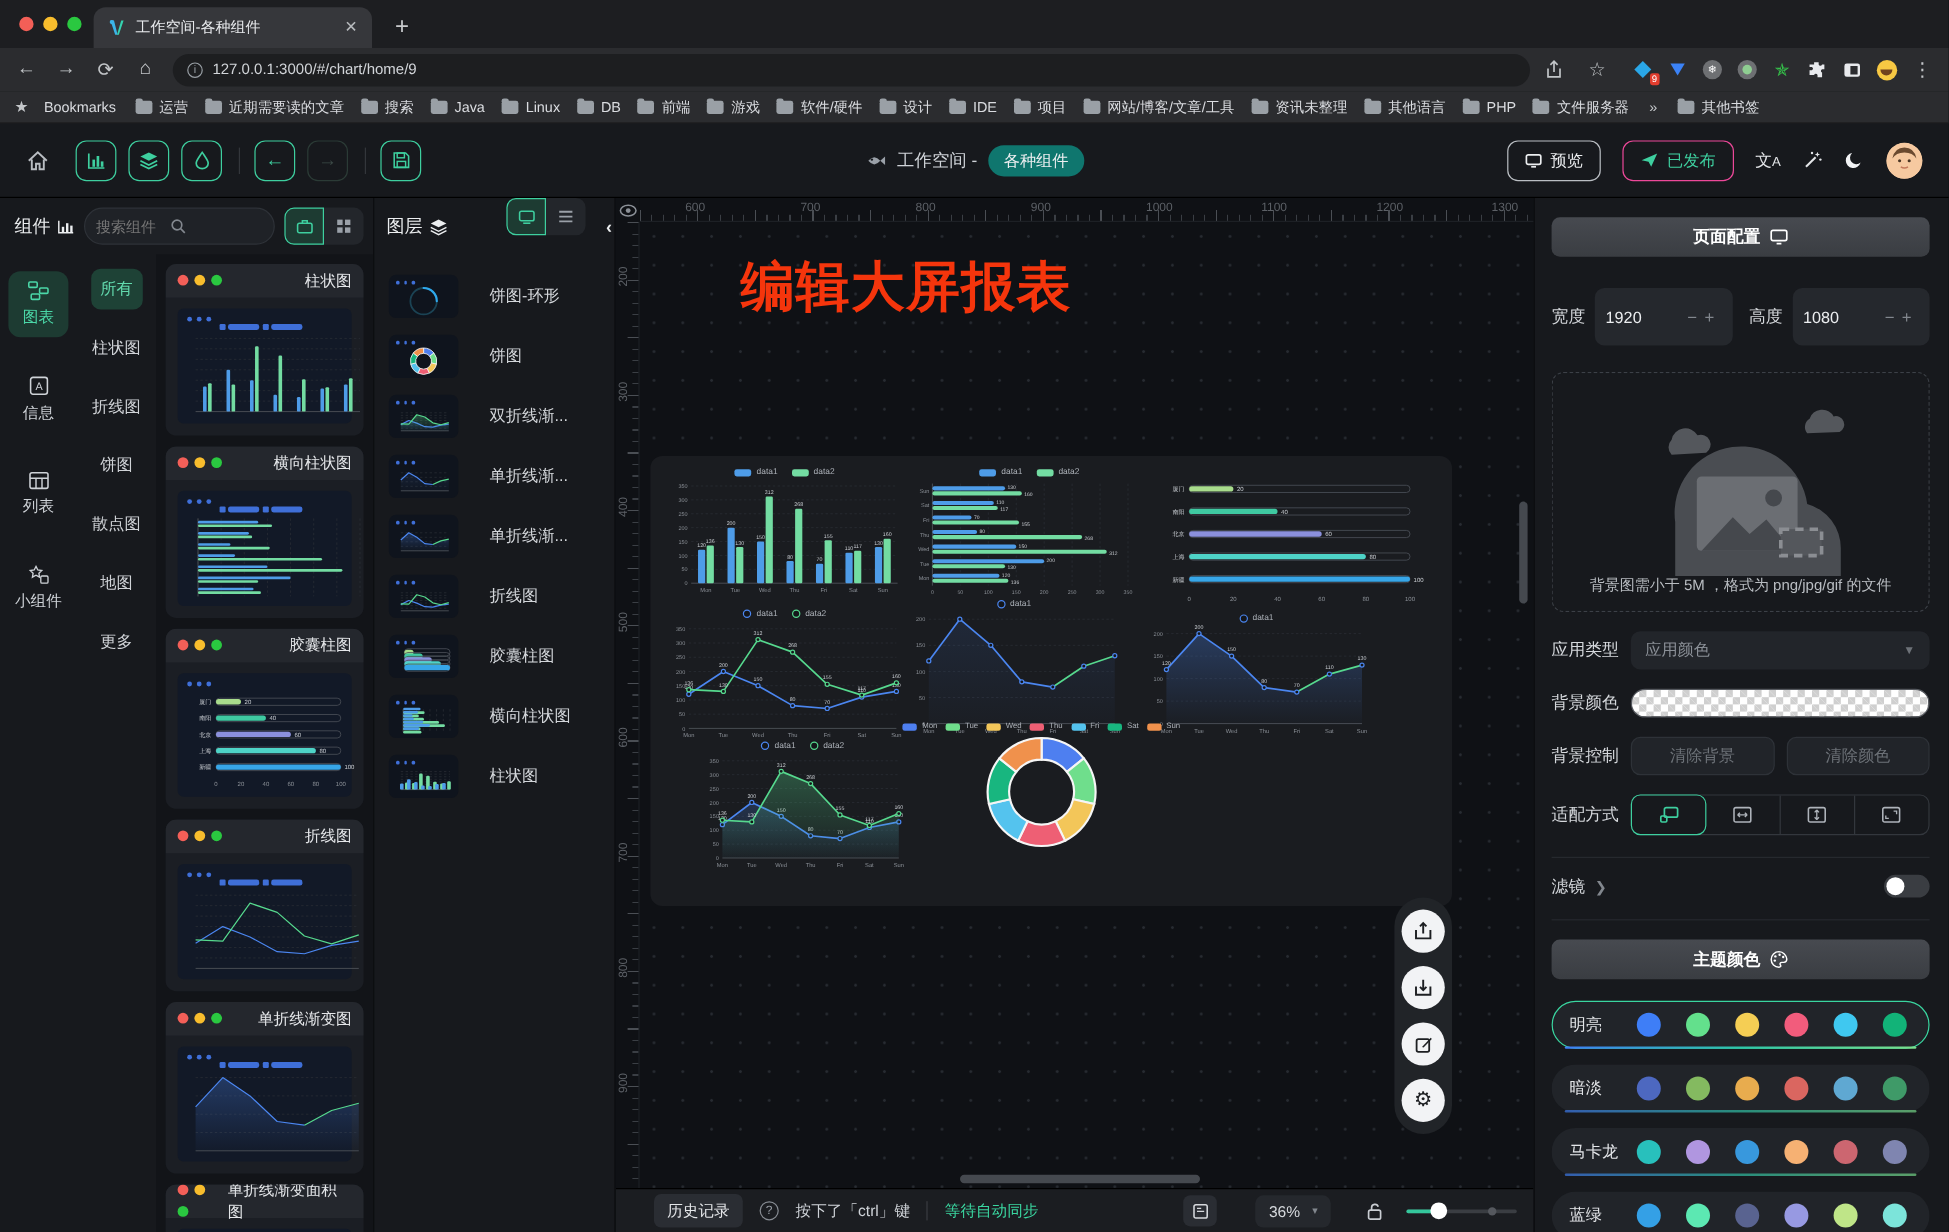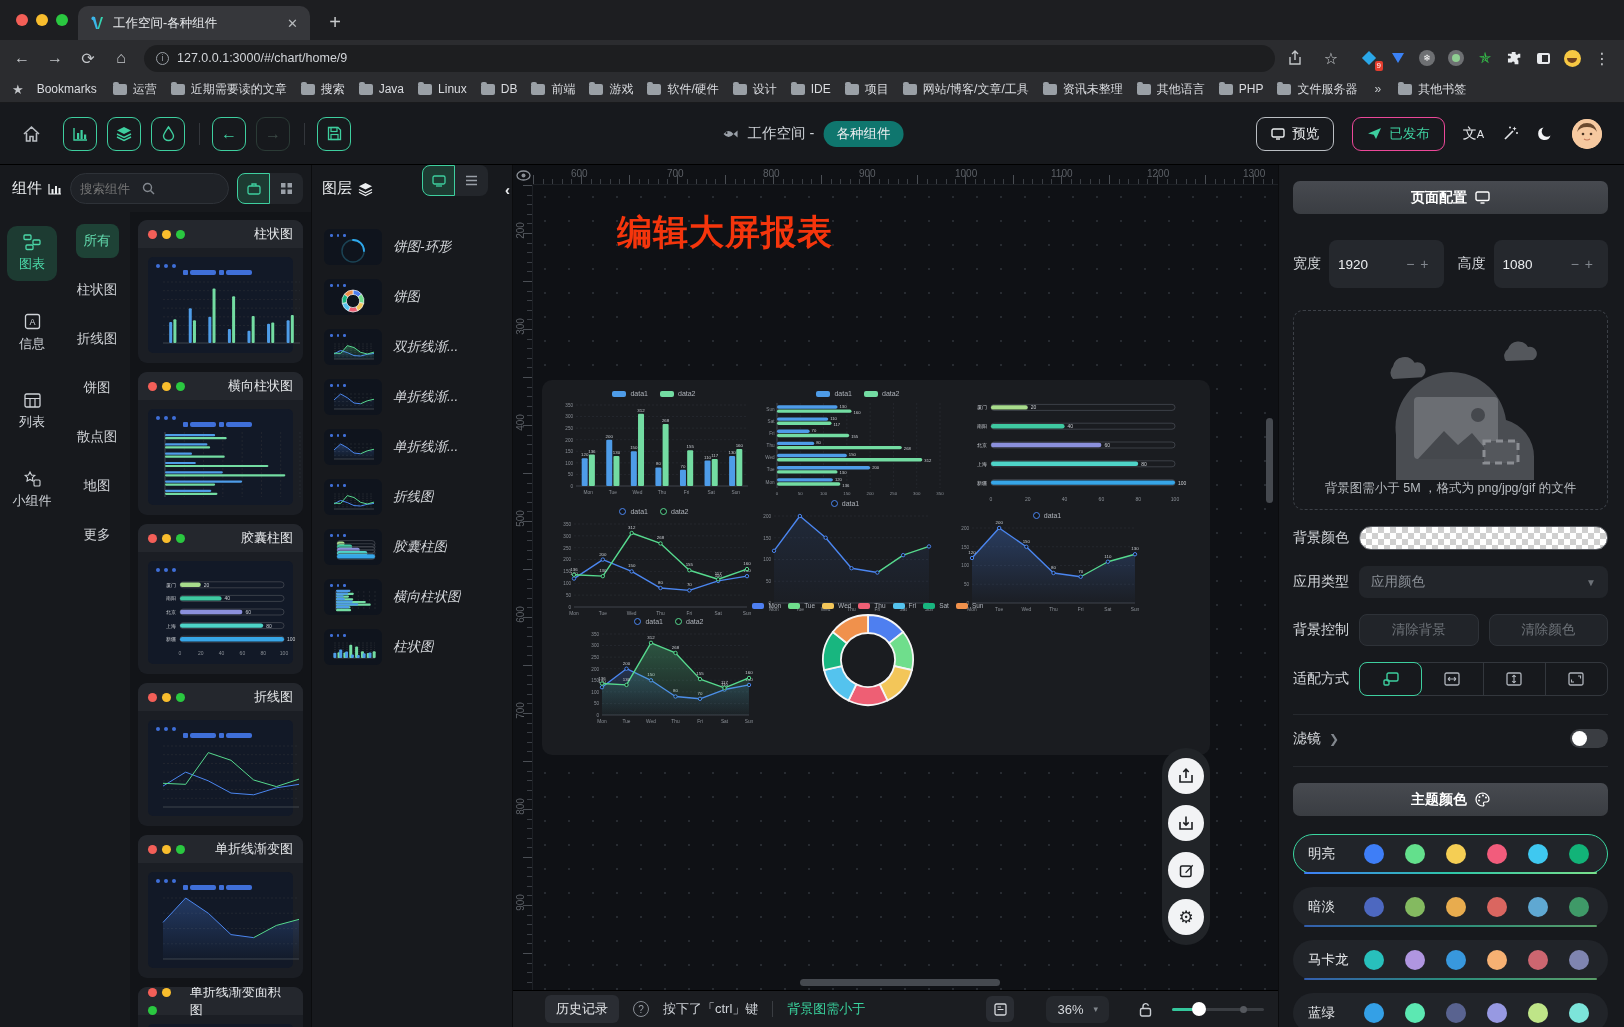--- a/index.html
+++ b/index.html
@@ -93,21 +93,21 @@
   .mini-leg i{width:26px;height:5px;border-radius:2px;background:#3f6fd8;position:relative;}
   .mini-leg i:before{content:"";position:absolute;left:-7px;top:0;width:5px;height:5px;border-radius:1px;background:#3f6fd8;}
 
   
   .layers-panel{width:201px;background:#17191d;border-right:1px solid #0b0c0e;position:relative;display:flex;flex-direction:column;}
   .ly-head{height:47px;display:flex;padding:0 10px;gap:10px;}
   .ly-title{font-size:15px;color:#eceef0;display:flex;align-items:center;gap:6px;}
   .ly-tgl{display:flex;margin-left:auto;margin-right:14px;}
   .collapse{position:absolute;right:2px;top:16px;color:#eceef0;font-size:15px;font-weight:bold;}
   .ly-list{flex:1;padding:10px 8px;overflow:hidden;}
-  .ly-item{display:flex;align-items:center;gap:11px;padding:7px 4px;font-style:italic;}
+  .ly-item{display:flex;align-items:center;gap:26px;padding:7px 4px;}
   .ly-thumb{width:58px;height:36px;background:#0f141d;border-radius:6px;padding:3px 2px 2px;flex:0 0 auto;}
   .ly-thumb .bdots i{width:2.5px;height:2.5px;}
   .ly-label{font-size:13.5px;color:#d3d6da;white-space:nowrap;overflow:hidden;}
 
   
   .center-col{flex:1;display:flex;flex-direction:column;min-width:0;}
   .canvas{flex:1;position:relative;background:#0f1115;overflow:hidden;}
   .grid-area{position:absolute;left:20px;top:20px;right:0;bottom:0;
     background-image:radial-gradient(circle,#272b31 1px,transparent 1.3px);background-size:24px 24px;}
   .h-ruler{position:absolute;left:20px;top:0;right:0;height:20px;background:#0f1115;border-bottom:1px solid #1d2025;}
@@ -116,21 +116,21 @@
   .h-ruler:after{content:"";position:absolute;bottom:0;left:0;right:0;height:9px;
     background:repeating-linear-gradient(90deg,#4a4e54 0 1px,transparent 1px 48px);}
   .v-ruler{position:absolute;left:0;top:20px;width:20px;bottom:0;background:#0f1115;border-right:1px solid #1d2025;}
   .v-ruler:before{content:"";position:absolute;right:0;top:0;bottom:0;width:5px;
     background:repeating-linear-gradient(180deg,#3a3e44 0 1px,transparent 1px 9.6px);}
   .v-ruler:after{content:"";position:absolute;right:0;top:0;bottom:0;width:9px;
     background:repeating-linear-gradient(180deg,#4a4e54 0 1px,transparent 1px 48px);}
   .rnum{position:absolute;font-size:10px;color:#5c6066;}
   .v-ruler .rnum{transform:rotate(-90deg);transform-origin:center;left:-1px;}
   .eye-corner{position:absolute;left:0;top:0;width:20px;height:20px;display:flex;align-items:center;justify-content:center;color:#8b9097;background:#0f1115;z-index:3;}
-  .big-title{position:absolute;left:104px;top:44px;font-size:35px;font-weight:bold;color:#f5350c;letter-spacing:1px;z-index:2;}
+  .big-title{position:absolute;left:104px;top:44px;font-size:45px;font-weight:bold;color:#f5350c;letter-spacing:1px;z-index:2;}
   .dash{position:absolute;left:29px;top:215px;width:668px;height:375px;background:#1a1c20;border-radius:10px;z-index:1;}
   .cell{position:absolute;display:flex;flex-direction:column;align-items:center;}
   .leg-row{display:flex;gap:12px;align-items:center;margin-bottom:3px;}
   .leg-it{display:flex;align-items:center;gap:4px;font-size:7px;color:#aeb3ba;}
   .leg-pill{width:14px;height:6px;border-radius:2px;}
   .leg-dot{width:7px;height:7px;border-radius:50%;border:1.5px solid;background:#14161a;}
   .donut-leg{display:flex;gap:7px;align-items:center;margin-bottom:4px;}
   .donut-leg .leg-it{font-size:6.5px;}
   .donut-leg .leg-pill{width:12px;height:6px;}
   .float-btns{position:absolute;right:68px;top:583px;background:#212428;border-radius:24px;padding:10px 6px;
@@ -1486,21 +1486,21 @@
       </div>
       <div class="hscroll"></div>
       <div class="vscroll"></div>
     </div>
 
     <div class="bottombar">
       <span class="chip">历史记录</span>
       <span class="qmark">?</span>
       <span class="keyhint">按下了「ctrl」键</span>
       <span class="bb-div"></span>
-      <span class="sync">背景图需小于</span>
+      <span class="sync">等待自动同步</span>
       <span class="note-chip">
           <svg width="13" height="13" viewBox="0 0 13 13">
             <rect x="1" y="1" width="11" height="11" rx="1.5" stroke="#d5d8dc" stroke-width="1.3" fill="none"></rect>
             <path d="M3.5 4 H7 M3.5 6.5 H9.5" stroke="#d5d8dc" stroke-width="1.2"></path>
           </svg>
         </span>
       <span class="zoom-sel">
           <span>36%</span>
           <span class="chv">▾</span>
         </span>
@@ -1546,29 +1546,29 @@
         <rect x="58" y="62" width="84" height="62" rx="4" fill="#6b6e73"></rect>
         <circle cx="122" cy="80" r="7" fill="#45484d"></circle>
         <path d="M62 124 L88 96 L102 110 L116 98 L138 124 Z" fill="#45484d"></path>
         <g stroke="#8b8e93" stroke-width="3" stroke-dasharray="7 5">
             <rect x="128" y="106" width="34" height="22" fill="#54575c"></rect>
           </g>
       </svg>
       <div class="up-hint">背景图需小于 5M ，格式为 png/jpg/gif 的文件</div>
     </div>
     <div class="row">
-      <span class="lbl">背景颜色</span>
-      <span class="checker"></span>
-    </div>
-    <div class="row">
       <span class="lbl">应用类型</span>
       <span class="select">
           <span>应用颜色</span>
           <span class="chv">▼</span>
         </span>
+    </div>
+    <div class="row">
+      <span class="lbl">背景颜色</span>
+      <span class="checker"></span>
     </div>
     <div class="row">
       <span class="lbl">背景控制</span>
       <span class="ghost-btn">清除背景</span>
       <span class="ghost-btn">清除颜色</span>
     </div>
     <div class="row">
       <span class="lbl">适配方式</span>
       <div class="seg">
         <span class="s sel">

